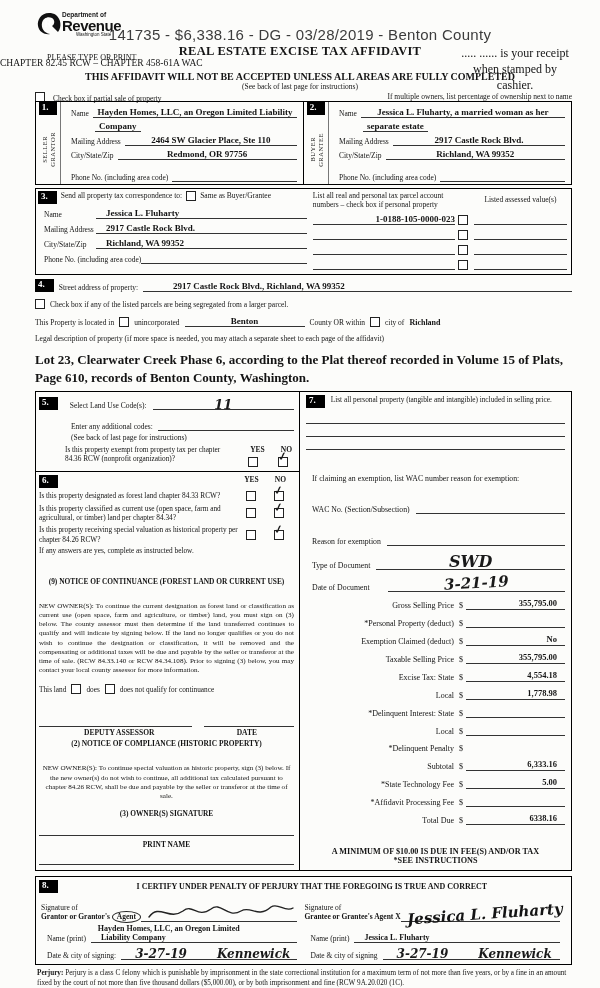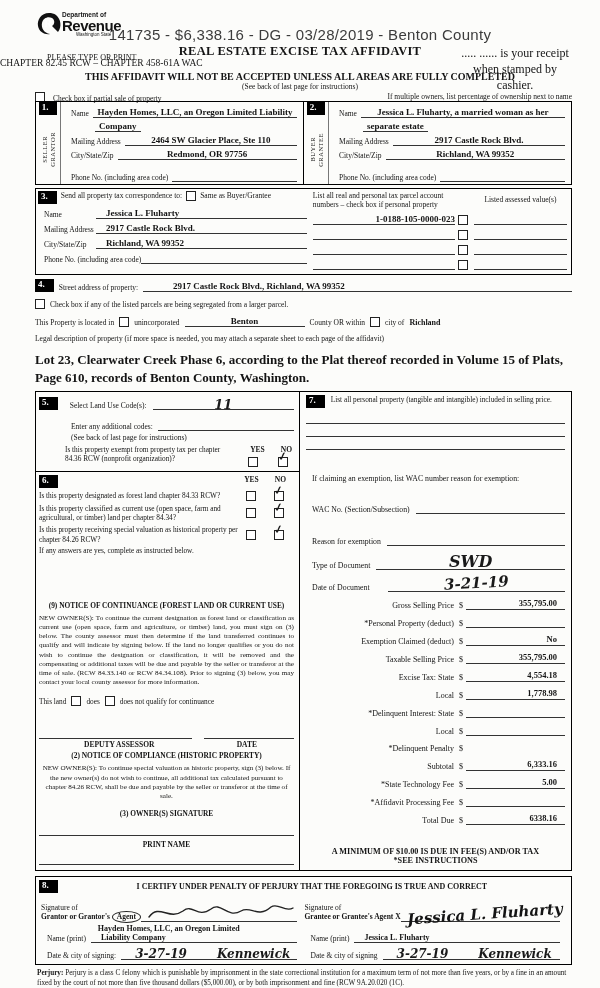--- a/index.html
+++ b/index.html
@@ -63,21 +63,21 @@
   
   .twocol{display:flex;margin-top:5px;border:1px solid #000;}
   .colL{width:263px;border-right:1px solid #000;display:flex;flex-direction:column;}
   .colR{flex:1;padding:3px 6px 5px 6px;display:flex;flex-direction:column;}
   .sec5{border-bottom:1px solid #000;padding:3px 5px 4px 3px;}
   .sec6{padding:3px 5px 5px 3px;flex:1;display:flex;flex-direction:column;}
   .qrow{display:flex;margin-top:3px;}
   .qtext{flex:1;font-size:7.3px;line-height:1.25;padding-right:4px;}
   .ynhead{display:flex;gap:14px;font-size:7.5px;font-weight:bold;justify-content:flex-end;padding-right:6px;}
   .yncells{display:flex;gap:18px;align-items:center;padding-right:10px;flex:none;}
-  .para{font-size:7.1px;text-align:justify;line-height:1.3;margin-top:4px;}
+  .para{font-size:7.1px;text-align:justify;line-height:1.3;margin-top:16px;}
   .ptitle{font-size:7.4px;font-weight:bold;text-align:center;margin-top:6px;}
   .sigpair{display:flex;gap:12px;margin-top:10px;}
   .sigpair .fill{height:10px;}
   .siglabels{display:flex;font-size:7.5px;font-weight:bold;margin-top:1px;}
   .center{text-align:center;}
   
   .mline{display:flex;align-items:flex-end;margin-top:6px;}
   .mlabel{width:148px;text-align:right;font-size:8px;flex:none;padding-right:5px;}
   .dollar{font-size:8px;flex:none;padding-right:3px;}
   .mfill{flex:1;border-bottom:1px solid #333;text-align:right;font-weight:bold;font-size:8.5px;padding-right:8px;height:11px;}

